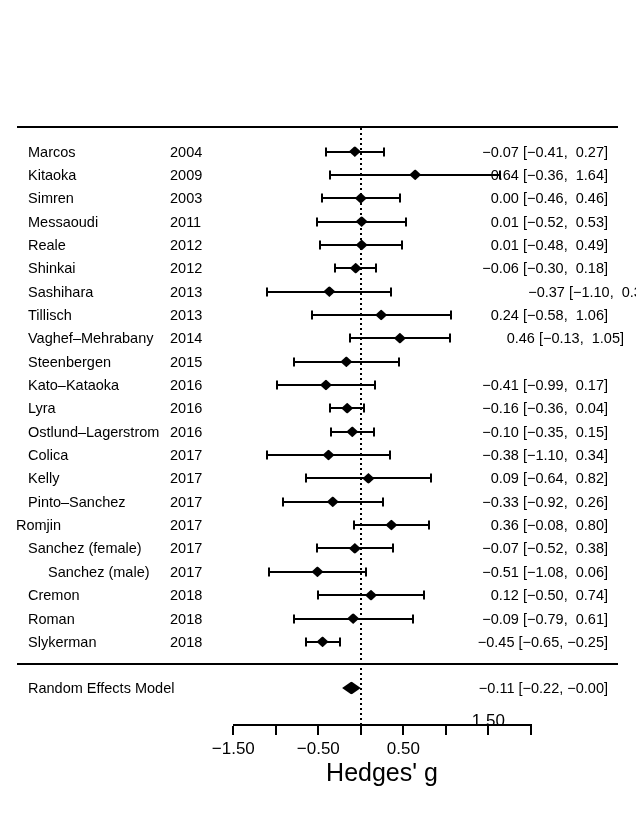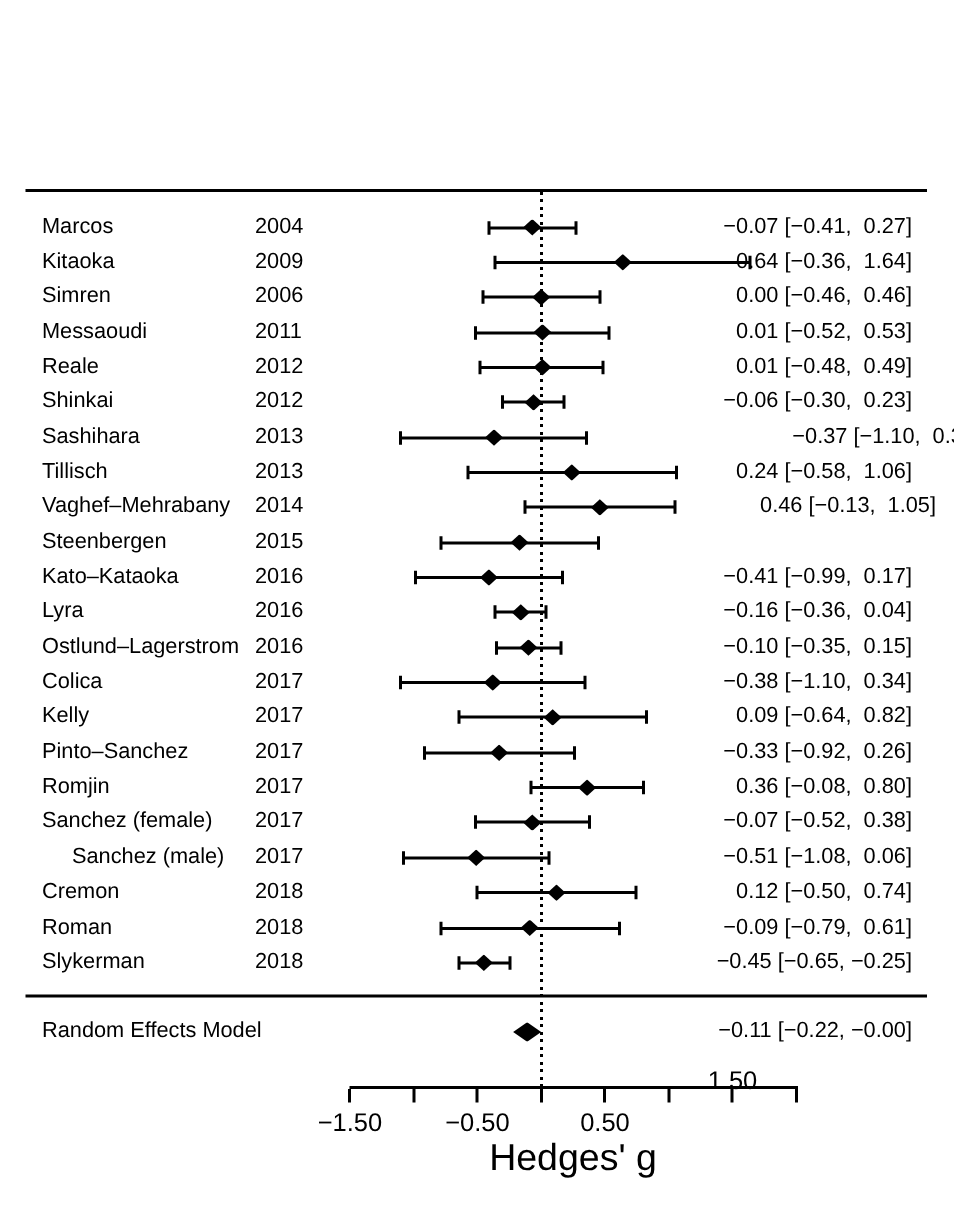--- a/index.html
+++ b/index.html
@@ -64,21 +64,21 @@
         <div class="rowtext" style="left: 28px;">Kitaoka</div>
         <div class="rowtext" style="left: 170px;">2009</div>
         <div class="ci-line" style="left: 330.2px; width: 170px; background: rgb(0, 0, 0);"></div>
         <div class="ci-cap" style="left: 329.2px;"></div>
         <div class="ci-cap" style="left: 499.2px;"></div>
         <div class="diamond pt" style="left: 409.2px; background: rgb(0, 0, 0);"></div>
         <div class="rowtext effect-label">0.64 [−0.36,  1.64]</div>
       </div>
       <div class="row" style="top: 186.7px;">
         <div class="rowtext" style="left: 28px;">Simren</div>
-        <div class="rowtext" style="left: 170px;">2006</div>
+        <div class="rowtext" style="left: 170px;">2003</div>
         <div class="ci-line" style="left: 321.7px; width: 78.2px; background: rgb(0, 0, 0);"></div>
         <div class="ci-cap" style="left: 320.7px;"></div>
         <div class="ci-cap" style="left: 398.9px;"></div>
         <div class="diamond pt" style="left: 354.8px; background: rgb(0, 0, 0);"></div>
         <div class="rowtext effect-label">0.00 [−0.46,  0.46]</div>
       </div>
       <div class="row" style="top: 210.05px;">
         <div class="rowtext" style="left: 28px;">Messaoudi</div>
         <div class="rowtext" style="left: 170px;">2011</div>
         <div class="ci-line" style="left: 316.6px; width: 89.25px; background: rgb(0, 0, 0);"></div>
@@ -96,21 +96,21 @@
         <div class="diamond pt" style="left: 355.65px; background: rgb(0, 0, 0);"></div>
         <div class="rowtext effect-label">0.01 [−0.48,  0.49]</div>
       </div>
       <div class="row" style="top: 256.75px;">
         <div class="rowtext" style="left: 28px;">Shinkai</div>
         <div class="rowtext" style="left: 170px;">2012</div>
         <div class="ci-line" style="left: 335.3px; width: 40.8px; background: rgb(0, 0, 0);"></div>
         <div class="ci-cap" style="left: 334.3px;"></div>
         <div class="ci-cap" style="left: 375.1px;"></div>
         <div class="diamond pt" style="left: 349.7px; background: rgb(0, 0, 0);"></div>
-        <div class="rowtext effect-label">−0.06 [−0.30,  0.23]</div>
+        <div class="rowtext effect-label">−0.06 [−0.30,  0.18]</div>
       </div>
       <div class="row" style="top: 280.1px; padding-left: 46px;">
         <div class="rowtext" style="left: 28px;">Sashihara</div>
         <div class="rowtext" style="left: 170px;">2013</div>
         <div class="ci-line" style="left: 267.3px; width: 124.1px; background: rgb(0, 0, 0);"></div>
         <div class="ci-cap" style="left: 266.3px;"></div>
         <div class="ci-cap" style="left: 390.4px;"></div>
         <div class="diamond pt" style="left: 323.35px; background: rgb(0, 0, 0);"></div>
         <div class="rowtext effect-label">−0.37 [−1.10,  0.36]</div>
       </div>
@@ -188,21 +188,21 @@
       <div class="row" style="top: 490.25px;">
         <div class="rowtext" style="left: 28px;">Pinto–Sanchez</div>
         <div class="rowtext" style="left: 170px;">2017</div>
         <div class="ci-line" style="left: 282.6px; width: 100.3px; background: rgb(0, 0, 0);"></div>
         <div class="ci-cap" style="left: 281.6px;"></div>
         <div class="ci-cap" style="left: 381.9px;"></div>
         <div class="diamond pt" style="left: 326.75px; background: rgb(0, 0, 0);"></div>
         <div class="rowtext effect-label">−0.33 [−0.92,  0.26]</div>
       </div>
       <div class="row" style="top: 513.6px;">
-        <div class="rowtext" style="left: 28px; text-align: center;">Romjin</div>
+        <div class="rowtext" style="left: 16px; text-align: center;">Romjin</div>
         <div class="rowtext" style="left: 170px;">2017</div>
         <div class="ci-line" style="left: 354px; width: 74.8px; background: rgb(0, 0, 0);"></div>
         <div class="ci-cap" style="left: 353px;"></div>
         <div class="ci-cap" style="left: 427.8px;"></div>
         <div class="diamond pt" style="left: 385.4px; background: rgb(0, 0, 0);"></div>
         <div class="rowtext effect-label">0.36 [−0.08,  0.80]</div>
       </div>
       <div class="row" style="top: 536.95px;">
         <div class="rowtext" style="left: 28px;">Sanchez (female)</div>
         <div class="rowtext" style="left: 170px;">2017</div>

